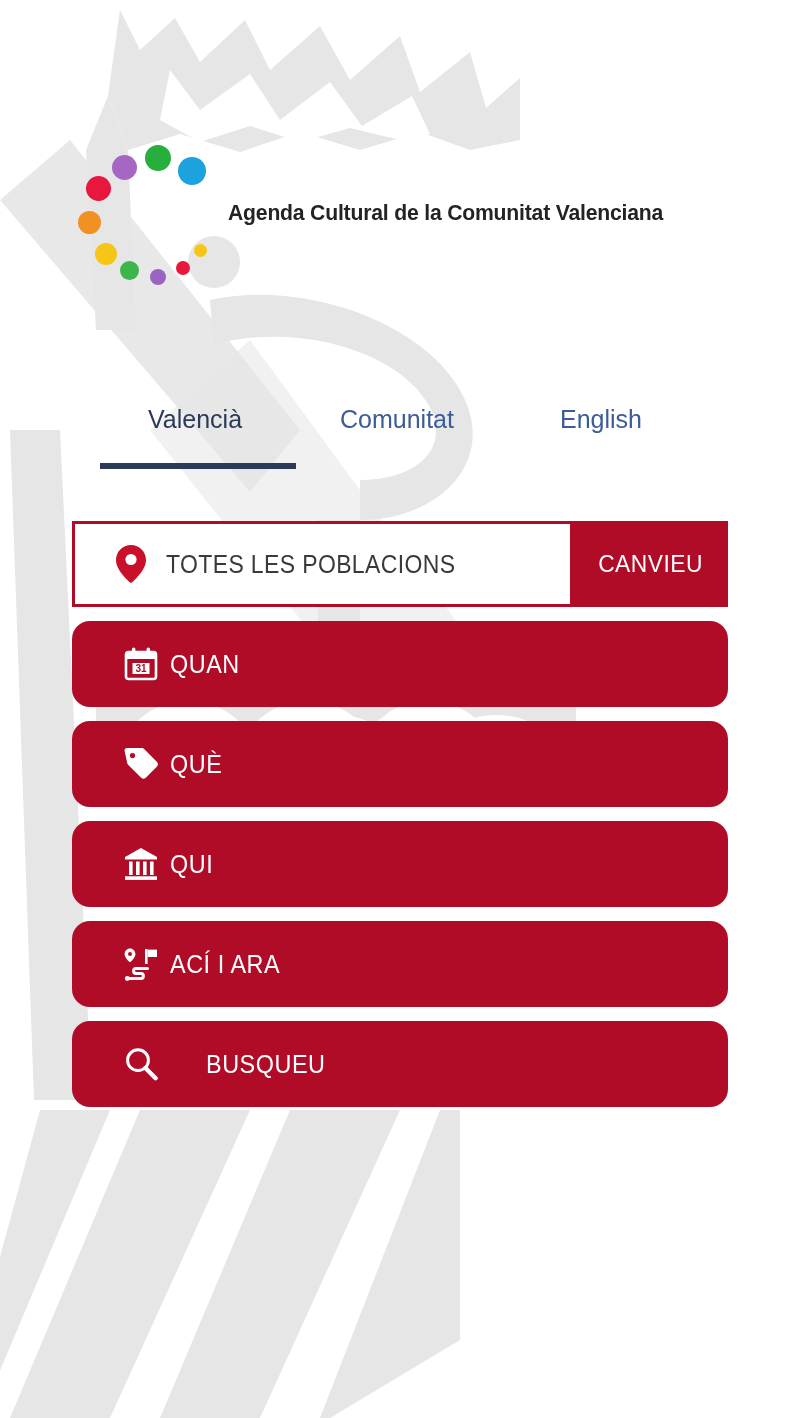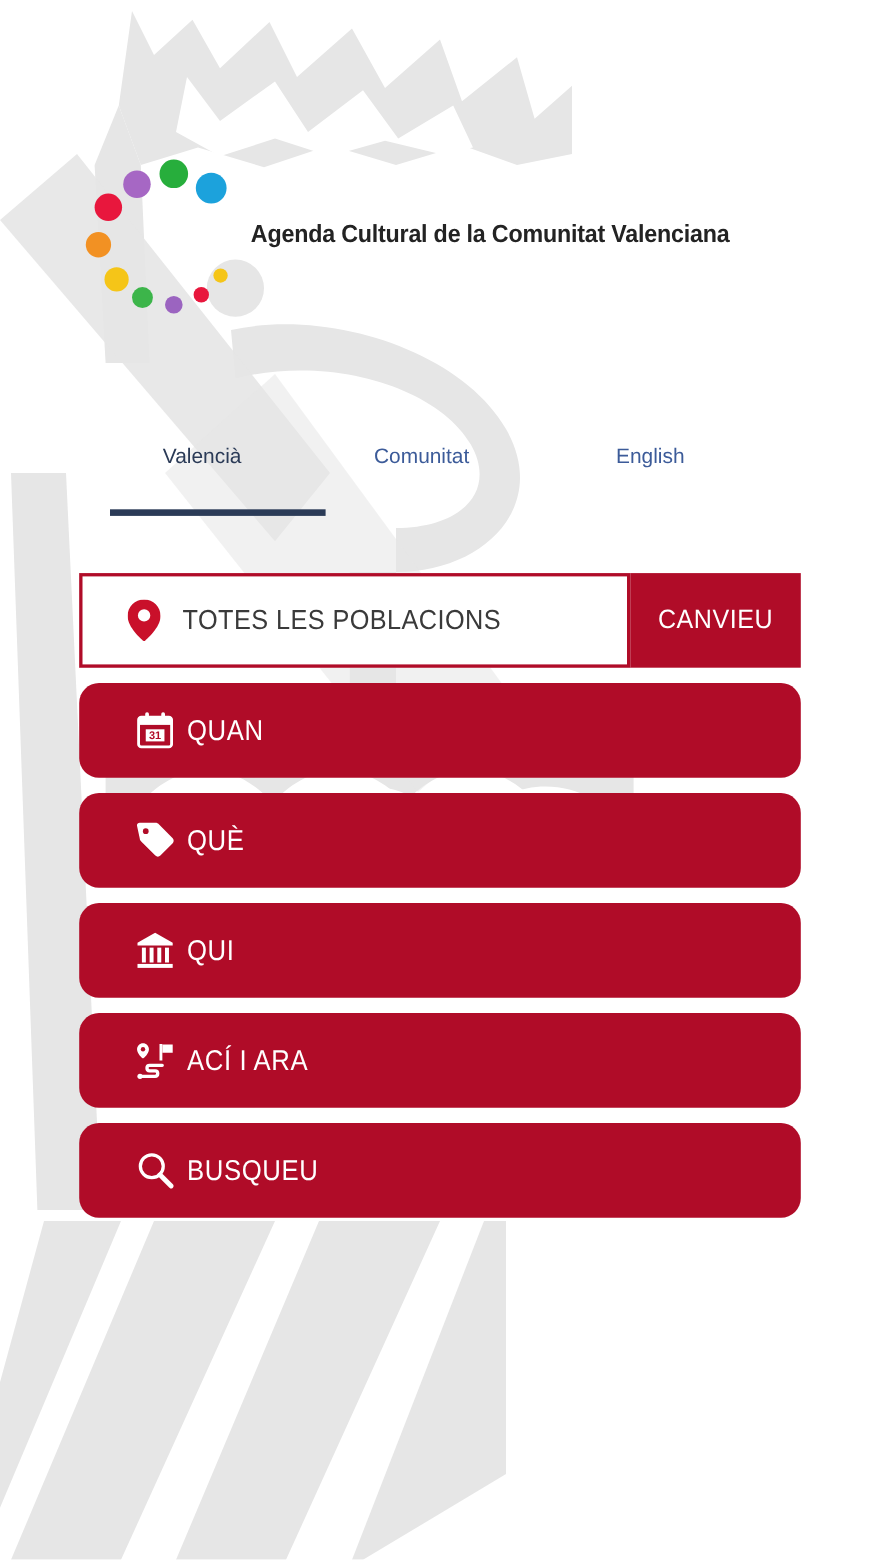--- a/index.html
+++ b/index.html
@@ -76,21 +76,21 @@
     position: absolute;
     left: 0;
     top: 405px;
     width: 800px;
     height: 70px;
     z-index: 2;
   }
   .tab {
     position: absolute;
     top: 0;
-    font-size: 19px;
+    font-size: 25px;
     color: #3C5B99;
     font-family: "Liberation Sans", sans-serif;
     white-space: nowrap;
     cursor: pointer;
   }
   .tab.active {
     color: #2B3B57;
   }
   .tab-underline {
     position: absolute;
@@ -182,21 +182,21 @@
   .menu-label {
     font-size: 26px;
     color: #ffffff;
     font-family: "Liberation Sans", sans-serif;
     letter-spacing: 0.6px;
     transform: scaleX(0.9);
     transform-origin: left center;
     white-space: nowrap;
     margin-left: -6px;
   }
-  .menu-item:last-child { margin-bottom: 0; }
+  .menu-item:last-child { margin-bottom: 0; gap: 36px; }
 </style>
 </head>
 <body>
 
 <div id="app">
 
   <svg class="watermark" viewBox="0 0 800 1418" xmlns="http://www.w3.org/2000/svg" aria-hidden="true">
     <g fill="#E6E6E6">
 
       <path d="M120 10 L140 50 L175 18 L200 62 L245 20 L270 70 L320 26 L350 80 L400 36 L420 92

